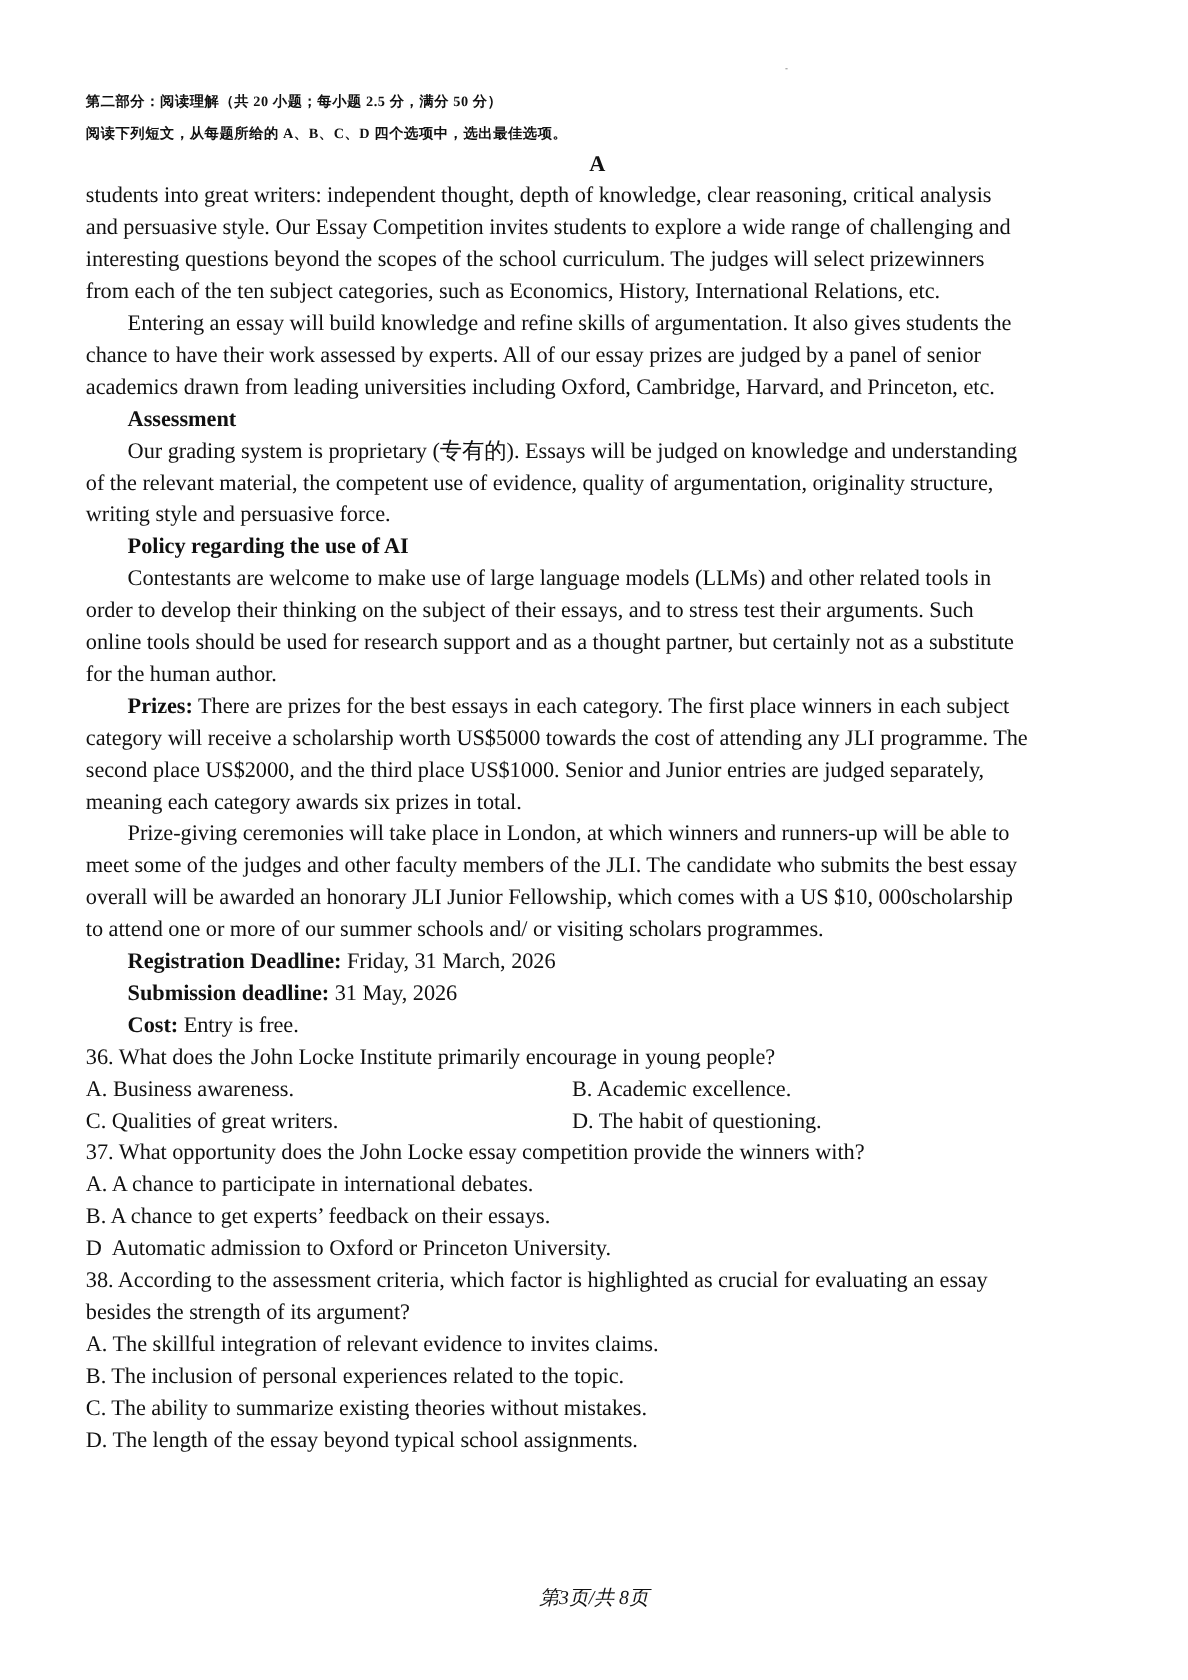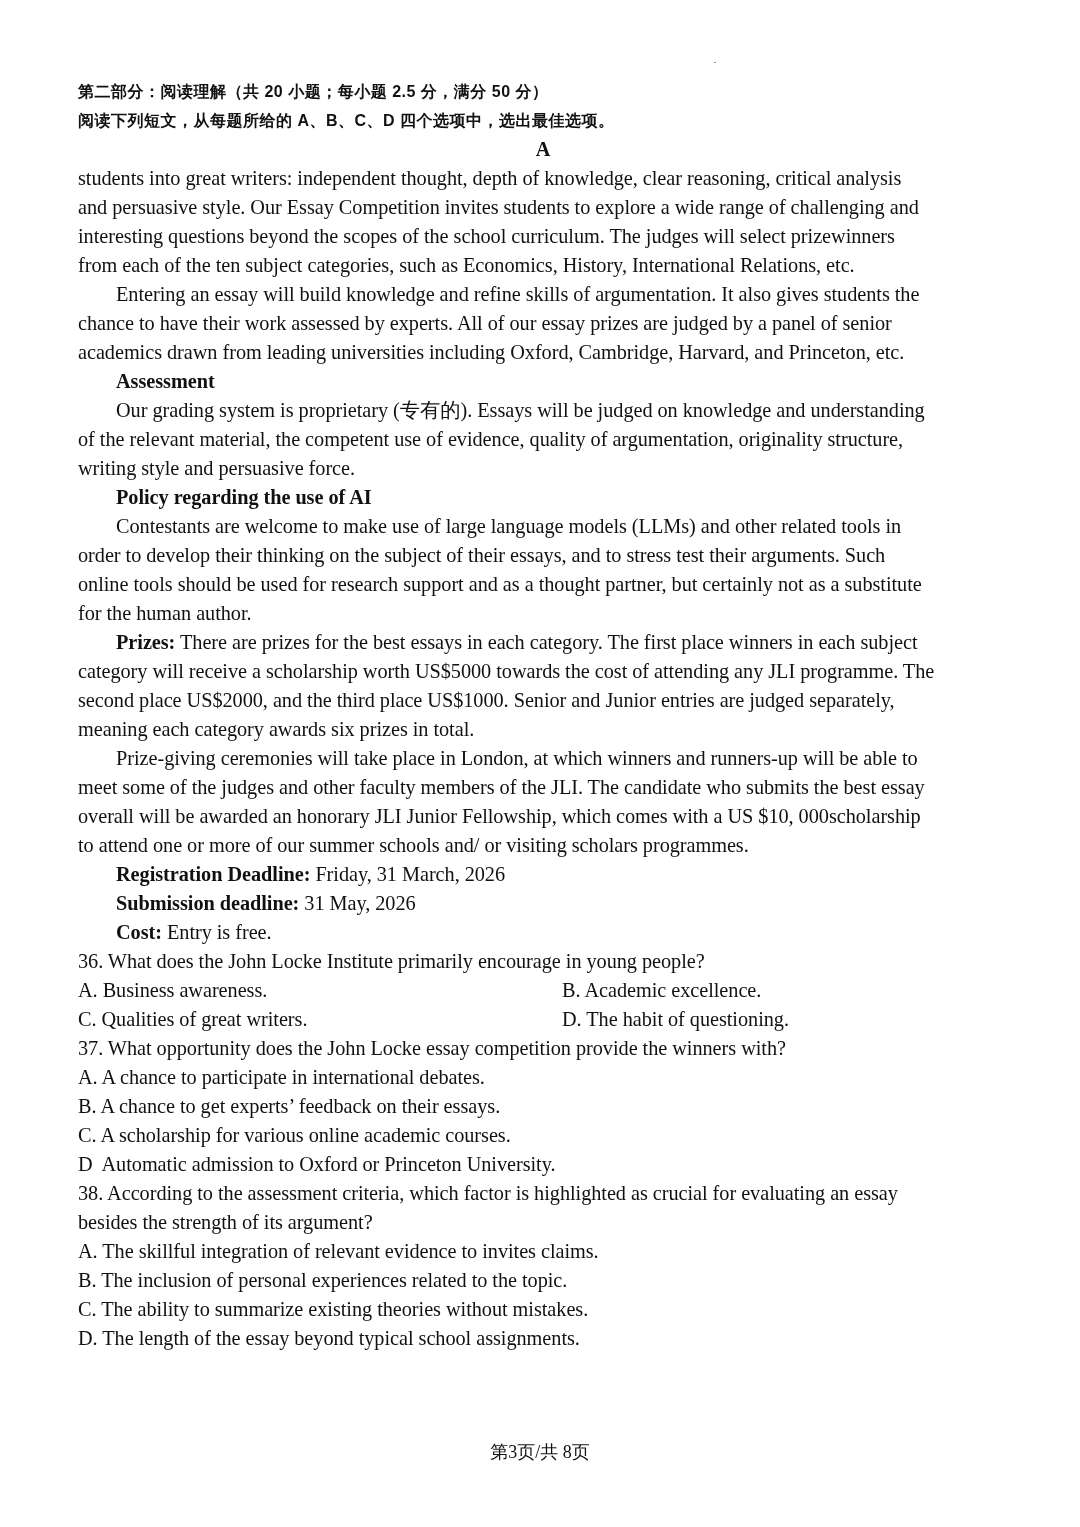--- a/index.html
+++ b/index.html
@@ -3,28 +3,28 @@
 <meta charset="utf-8">
 <style>
   html, body { margin: 0; padding: 0; background: #ffffff; }
   body {
     width: 1080px; height: 1527px; position: relative; overflow: hidden;
     font-family: "Liberation Serif", "DejaVu Serif", serif;
     color: #111111;
   }
   .page { position: absolute; left: 78px; top: 77px; width: 930px; }
   .line { font-size: 20.3px; line-height: 29px; white-space: nowrap; letter-spacing: -0.05px; }
-  .zh { font-family: Liberation Sans, sans-serif; font-weight: bold; font-size: 16px; letter-spacing: 0.5px; }
+  .zh { font-family: Liberation Serif, serif; font-weight: bold; font-size: 13px; letter-spacing: 0.5px; }
   .center { text-align: center; }
   .indent { padding-left: 38px; }
   .b { font-weight: bold; }
-  .opts2 { display: flex; gap: 42px; }
+  .opts2 { display: flex; }
   .opts2 > span { display: inline-block; }
   .opts2 > span:first-child { width: 442px; }
-  .footer { position: absolute; left: 0; width: 1080px; top: 1440px; text-align: center; font-size: 18px; }
+  .footer { position: absolute; left: 0; width: 1080px; top: 1440px; text-align: center; font-size: 18px; font-style: italic; }
   .dot-mark { position: absolute; left: 714px; top: 62px; width: 2px; height: 1px; background: #999; }
 </style>
 </head>
 <body>
 
 <div class="dot-mark"></div>
 
 <div class="page">
 
   <div class="line zh">第二部分：阅读理解（共 20 小题；每小题 2.5 分，满分 50 分）</div>
@@ -86,21 +86,20 @@
     <div class="line opts2">
       <span>C. Qualities of great writers.</span>
       <span>D. The habit of questioning.</span>
     </div>
   </div>
 
   <div>
     <div class="line">37. What opportunity does the John Locke essay competition provide the winners with?</div>
     <div class="line">A. A chance to participate in international debates.</div>
     <div class="line">B. A chance to get experts’ feedback on their essays.</div>
-    <div class="line">C. A scholarship for various online academic courses.</div>
     <div class="line" style="white-space:pre">D  Automatic admission to Oxford or Princeton University.</div>
   </div>
 
   <div>
     <div class="line">38. According to the assessment criteria, which factor is highlighted as crucial for evaluating an essay</div>
     <div class="line">besides the strength of its argument?</div>
     <div class="line">A. The skillful integration of relevant evidence to invites claims.</div>
     <div class="line">B. The inclusion of personal experiences related to the topic.</div>
     <div class="line">C. The ability to summarize existing theories without mistakes.</div>
     <div class="line">D. The length of the essay beyond typical school assignments.</div>

